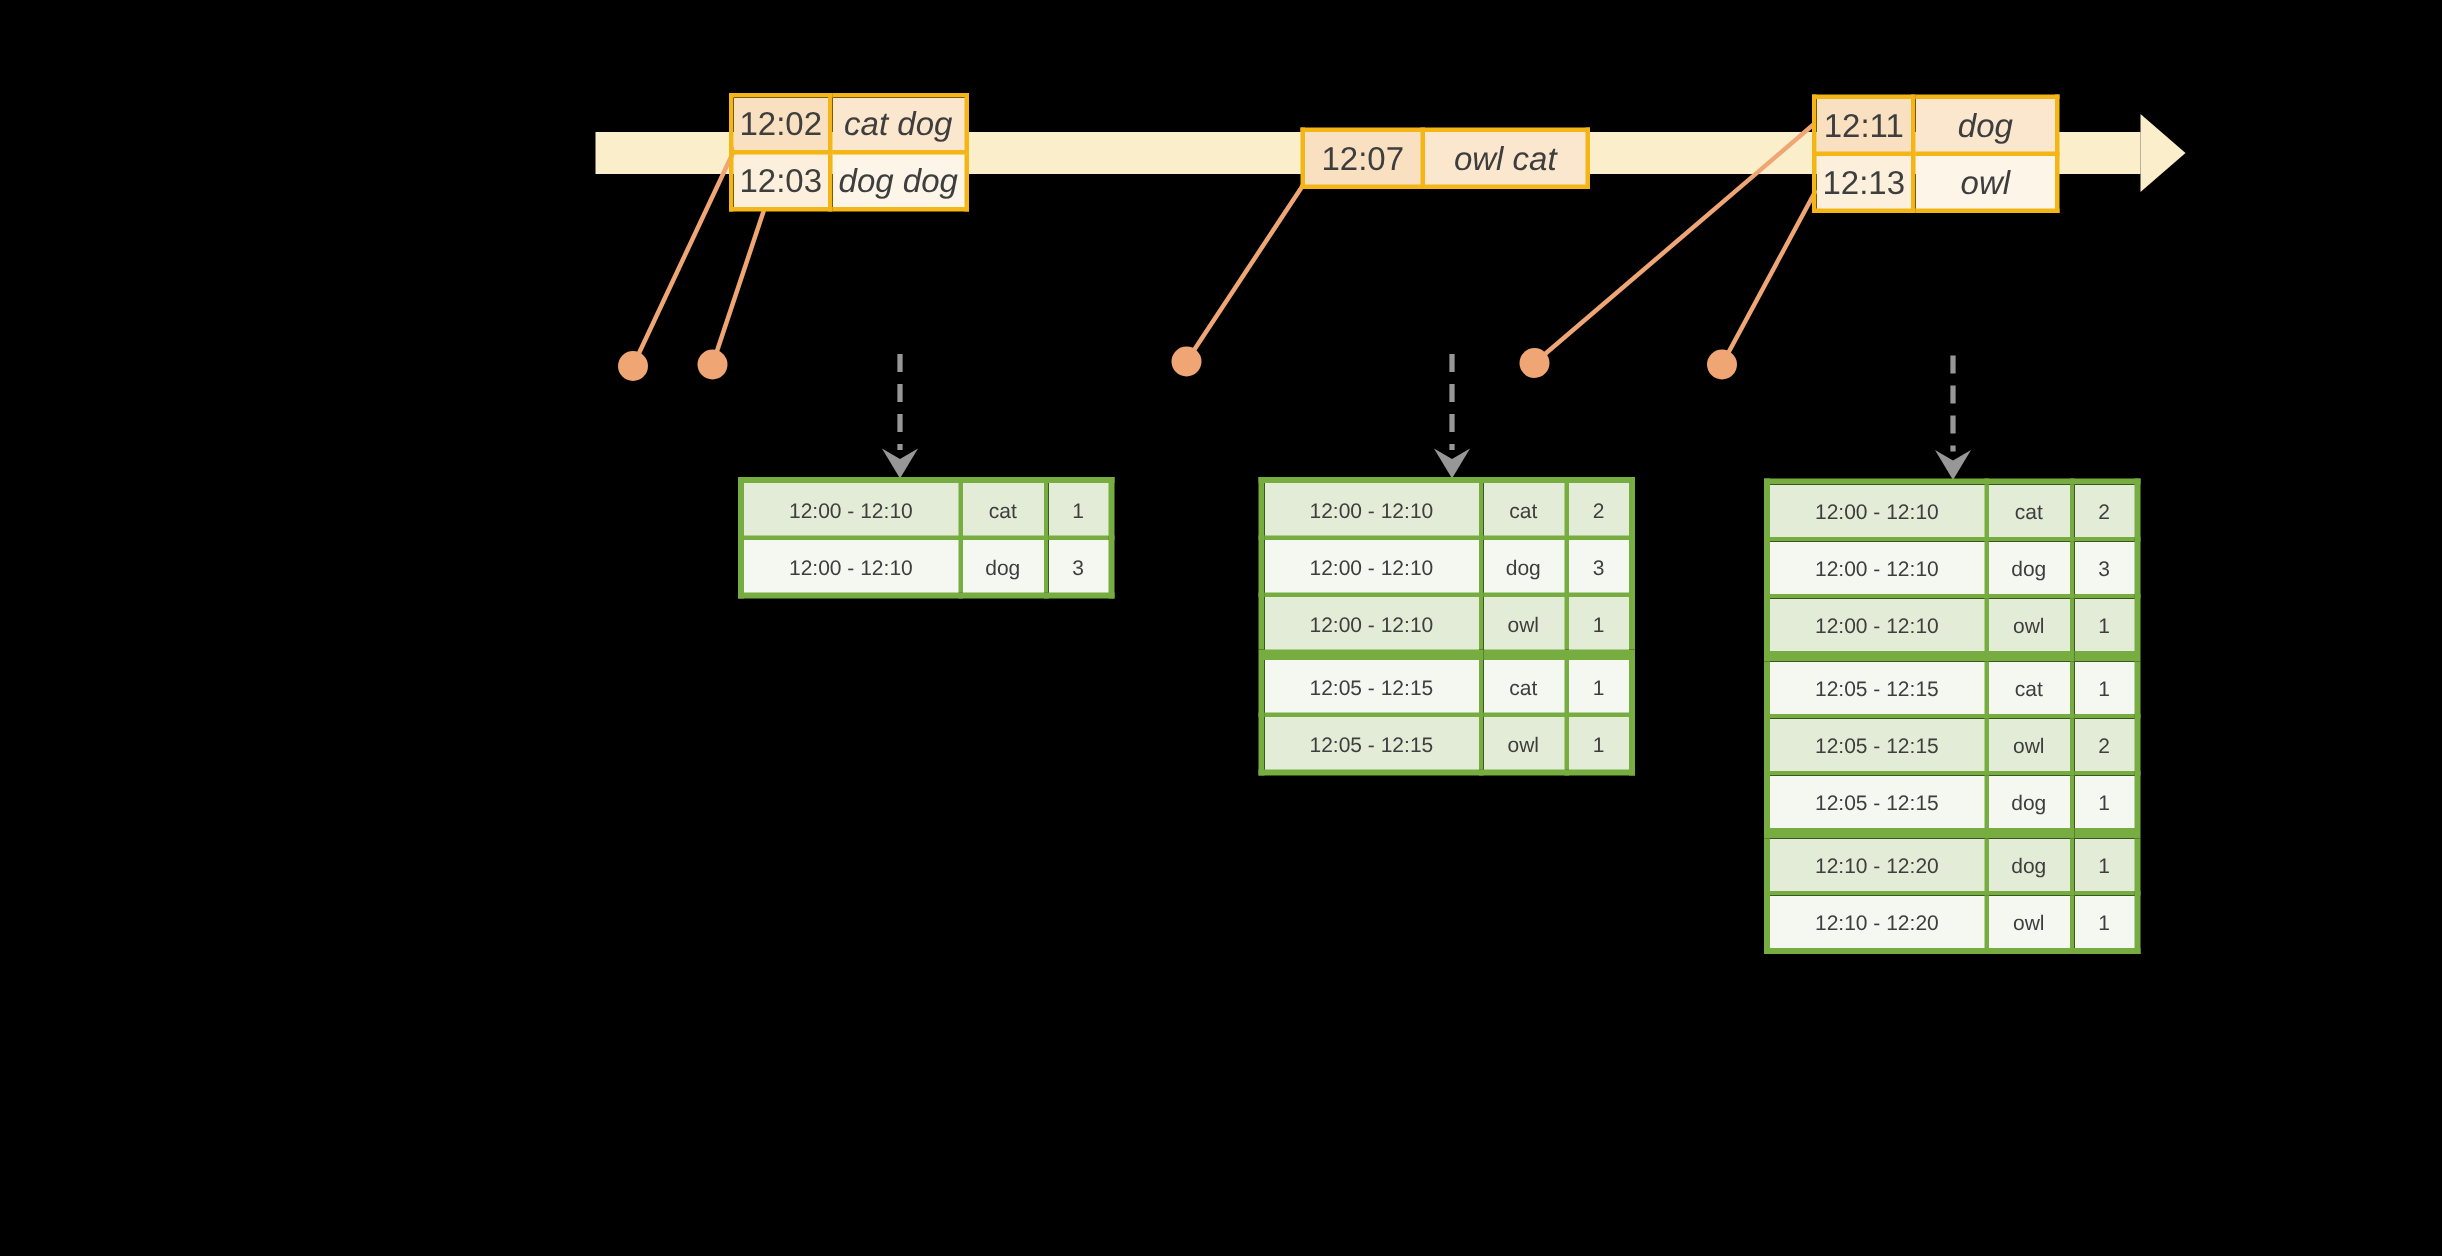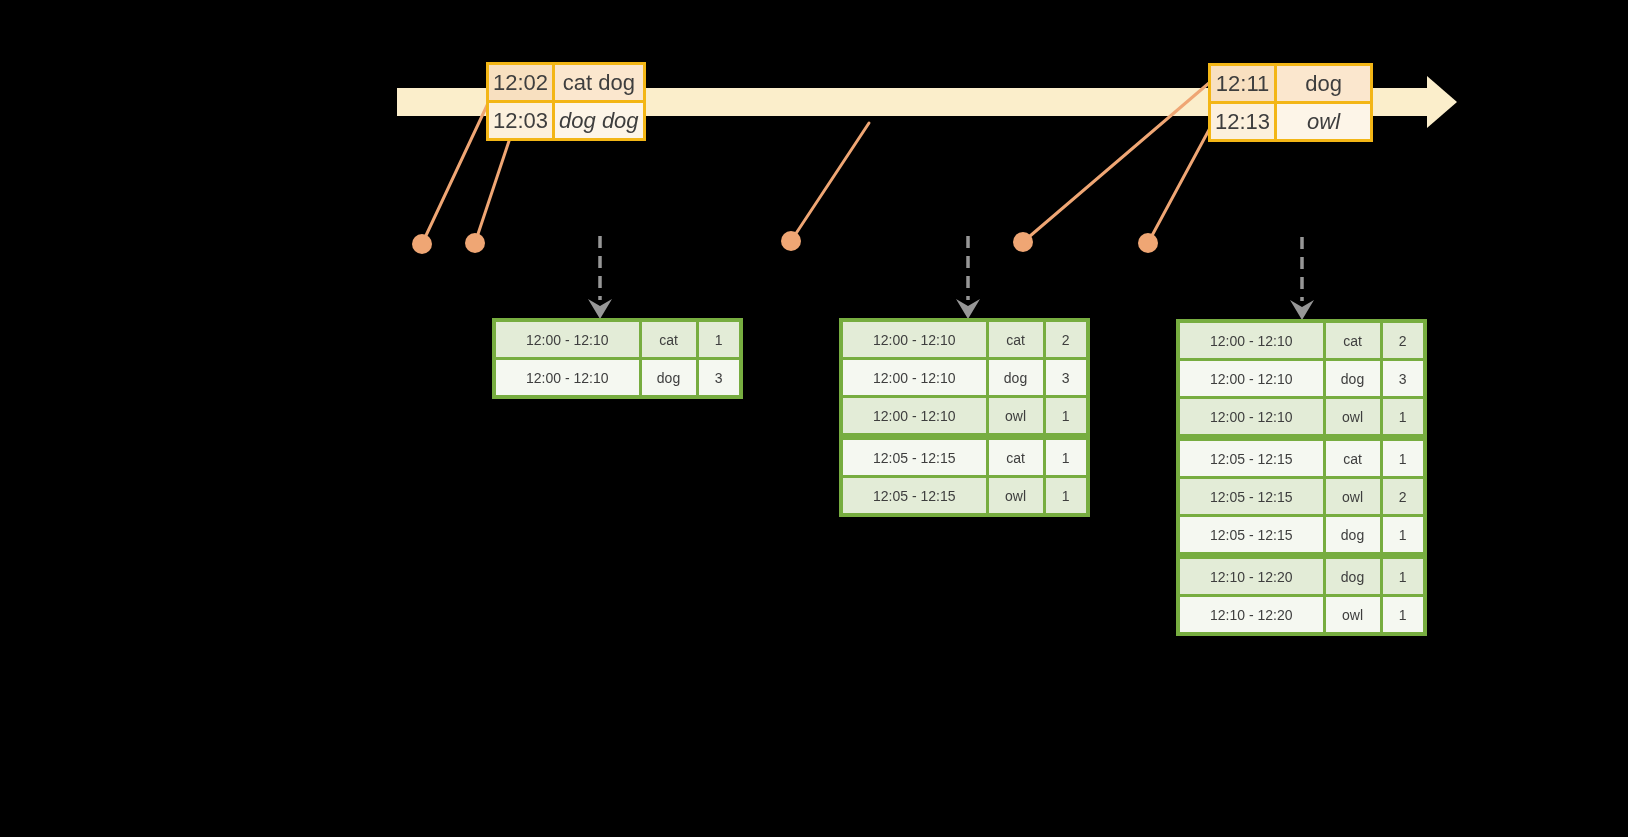--- a/index.html
+++ b/index.html
@@ -20,21 +20,21 @@
   html,body{margin:0;padding:0;}
   body{background:var(--bg);font-family:"Liberation Sans", sans-serif;}
   .stage{position:relative;width:1628px;height:837px;background:var(--bg);overflow:hidden;}
   svg.overlay{position:absolute;left:0;top:0;}
 
   
   table{border-collapse:collapse;table-layout:fixed;border-radius:25px;}
   .event-table{position:absolute;border:3px solid var(--gold);color:var(--ink);font-size:22px;}
   .event-table td{border:3px solid var(--gold);height:35px;text-align:center;vertical-align:middle;padding:0 4px;overflow:hidden;white-space:nowrap;}
   .event-table tr:nth-child(1) td:nth-child(1){background:var(--peach-time);}
-  .event-table tr:nth-child(1) td:nth-child(2){background:var(--peach-val);}
+  .event-table tr:nth-child(1) td:nth-child(2){background:var(--peach-val);font-style:italic;}
   .event-table tr:nth-child(2) td:nth-child(1){background:var(--cream-time);}
   .event-table tr:nth-child(2) td:nth-child(2){background:var(--cream-val);font-style:italic;}
   #event-1{left:486px;top:62px;}
   #event-1 col.c-time{width:58px;} #event-1 col.c-val{width:84px;}
   #event-2{left:867px;top:85px;}
   #event-2 col.c-time{width:80px;} #event-2 col.c-val{width:110px;}
   #event-3{left:1208px;top:63px;}
   #event-3 col.c-time{width:62px;} #event-3 col.c-val{width:96px;}
 
   
@@ -99,20 +99,32 @@
           <td>12:02</td>
           <td>cat dog</td>
         </tr>
         <tr>
           <td>12:03</td>
           <td>dog dog</td>
         </tr>
       </tbody>
     </table>
 
+  <table id="event-2" class="event-table">
+    <colgroup>
+        <col class="c-time">
+        <col class="c-val">
+      </colgroup>
+  <tbody>
+        <tr>
+          <td>12:07</td>
+          <td>owl cat</td>
+        </tr>
+      </tbody>
+    </table>
 
   <table id="event-3" class="event-table">
     <colgroup>
         <col class="c-time">
         <col class="c-val">
       </colgroup>
   <tbody>
         <tr>
           <td>12:11</td>
           <td>dog</td>

